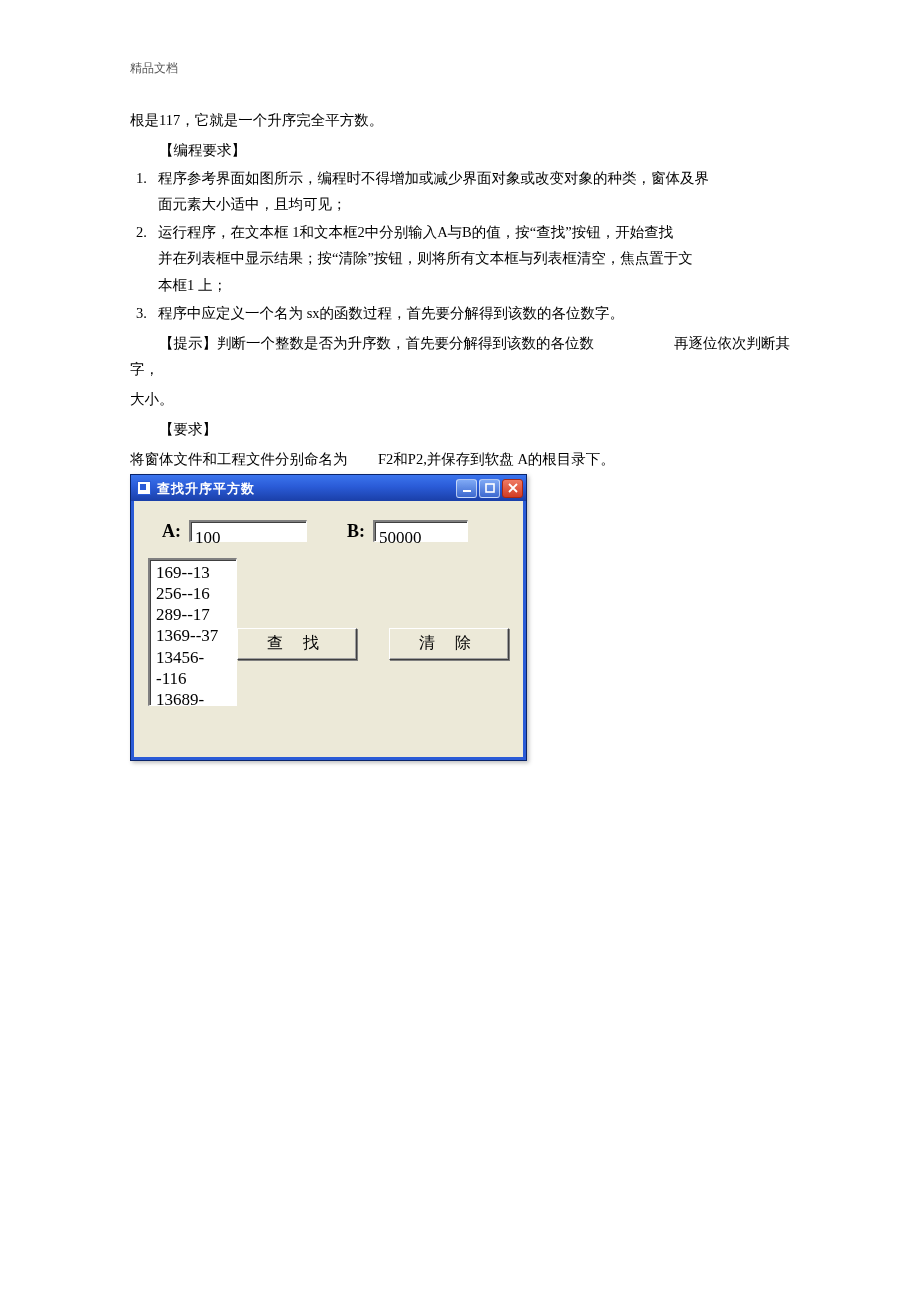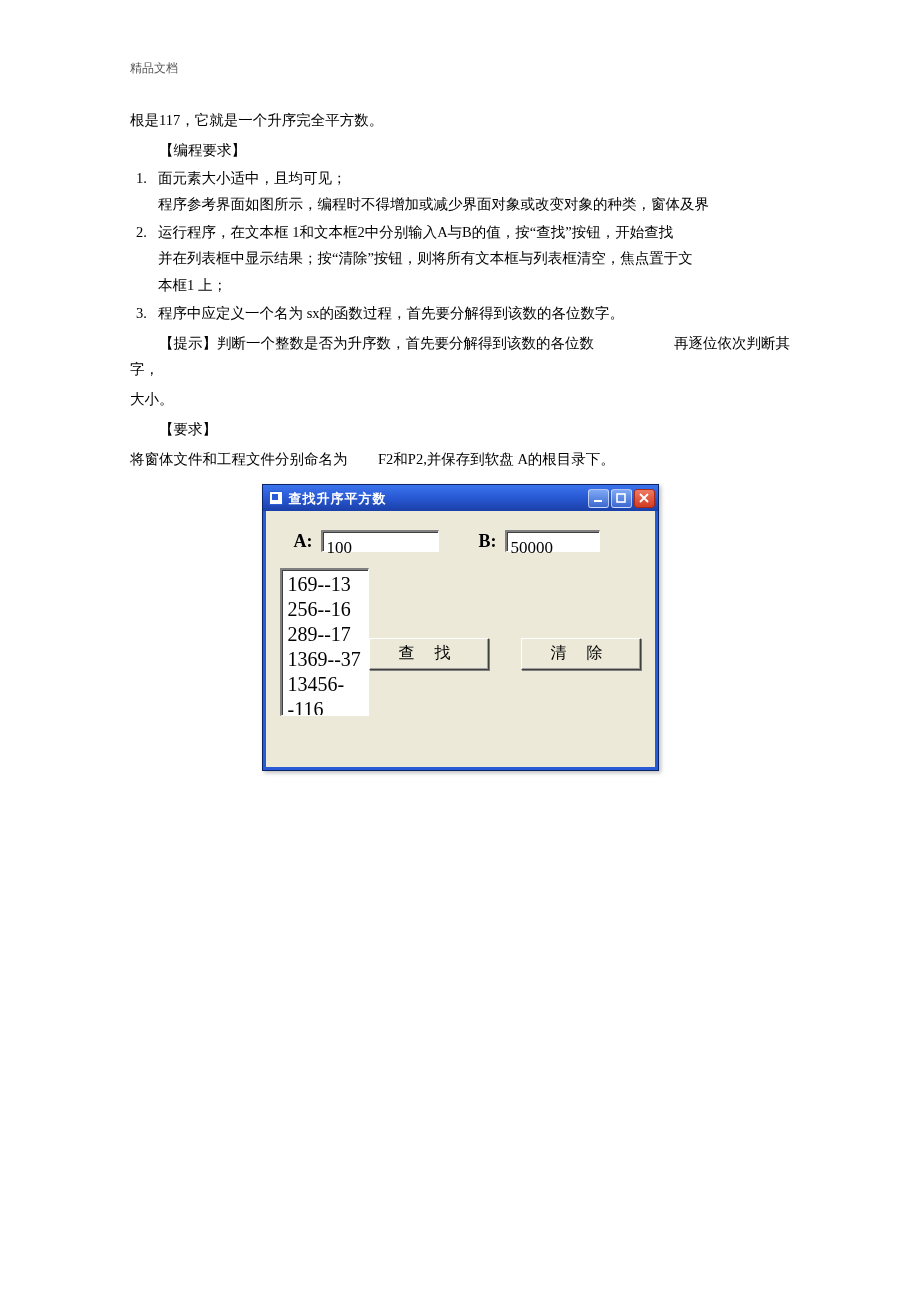--- a/index.html
+++ b/index.html
@@ -58,22 +58,21 @@
   }
   .save-line {
     display: flex;
   }
   .save-line .sp1 { width: 230px; }
   .save-line .sp2 { padding-left: 18px; }
 
   
   .win-wrap {
     display: flex;
-    justify-content: center;
-    margin-top: 12px;
+    margin-top: 2px;
   }
   .win {
     width: 395px;
     border: 1px solid #0a246a;
     background: #0a246a;
     box-shadow: 2px 2px 4px rgba(0,0,0,.25);
     font-family: "SimSun", "宋体", serif;
   }
   .titlebar {
     background: linear-gradient(to bottom, #3b74ed 0%, #2a5bd7 45%, #1a3fa8 100%);
@@ -165,21 +164,21 @@
   .listbox {
     width: 190px;
     height: 148px;
     background: #fff;
     border-top: 2px solid #808080;
     border-left: 2px solid #808080;
     border-right: 1px solid #fff;
     border-bottom: 1px solid #fff;
     box-shadow: inset 1px 1px 0 #404040;
     font-family: "Times New Roman", serif;
-    font-size: 20px;
+    font-size: 17px;
     line-height: 1.25;
     padding: 2px 6px;
     box-sizing: border-box;
     overflow: hidden;
   }
   .btns {
     flex: 1;
     display: flex;
     flex-direction: row;
     align-items: center;
@@ -209,22 +208,22 @@
   <div class="header-small">精品文档</div>
 
   <div class="body-text">
     <p class="para">根是117，它就是一个升序完全平方数。</p>
     <p class="para indent">【编程要求】</p>
 
     <div class="ol">
       <div class="ol-row">
         <div class="ol-num">1.</div>
         <div class="ol-body">
+          <span class="cont">程序参考界面如图所示，编程时不得增加或减少界面对象或改变对象的种类，窗体及界</span>
           <span class="cont">面元素大小适中，且均可见；</span>
-          <span class="cont">程序参考界面如图所示，编程时不得增加或减少界面对象或改变对象的种类，窗体及界</span>
         </div>
       </div>
       <div class="ol-row">
         <div class="ol-num">2.</div>
         <div class="ol-body">
           <span class="cont">运行程序，在文本框 1和文本框2中分别输入A与B的值，按“查找”按钮，开始查找</span>
           <span class="cont">并在列表框中显示结果；按“清除”按钮，则将所有文本框与列表框清空，焦点置于文</span>
           <span class="cont">本框1 上；</span>
         </div>
       </div>

